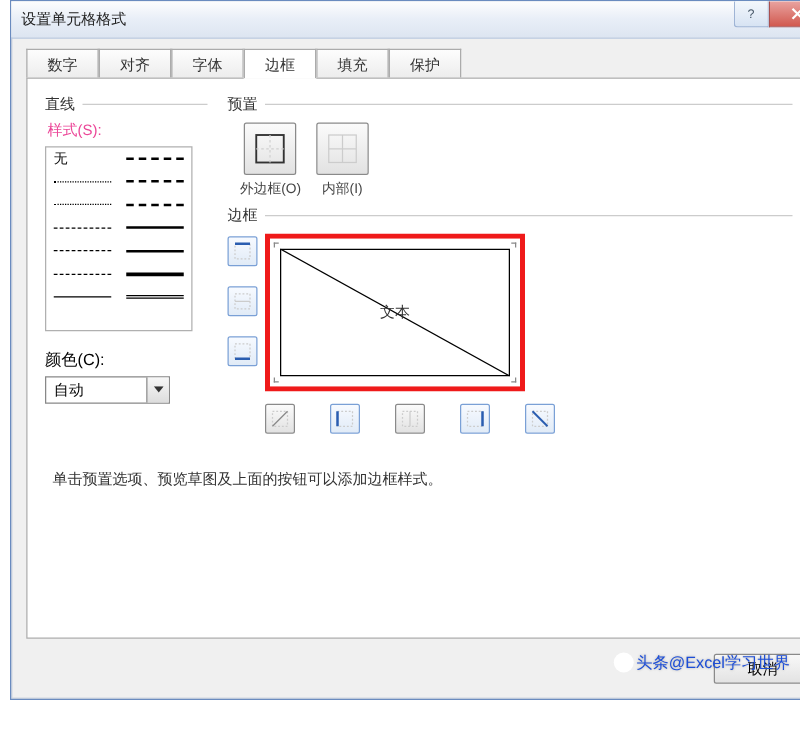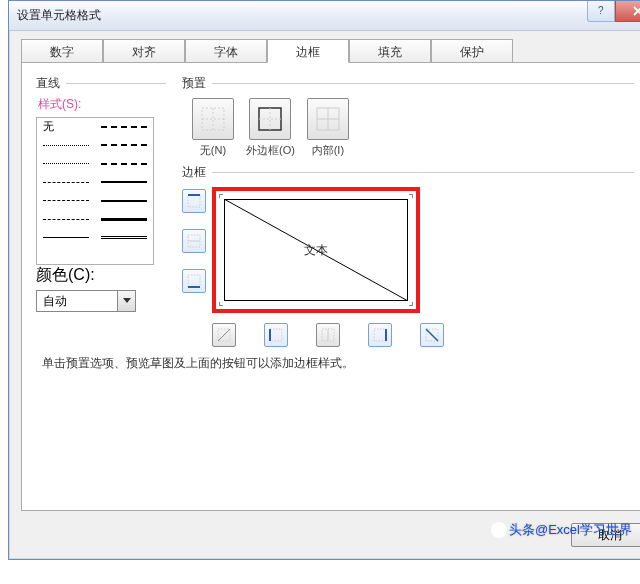--- a/index.html
+++ b/index.html
@@ -7,21 +7,21 @@
   .dialog { position: absolute; left: 8px; top: 0; width: 654px; height: 560px; border: 1px solid #6a8bbf; background: #f0f0f0; box-shadow: 0 0 0 1px #d0d6e0 inset; }
   .titlebar { height: 30px; background: linear-gradient(to bottom, #fdfdfe 0%, #e8eef7 50%, #dde5f1 100%); border-bottom: 1px solid #b8c7df; display:flex; align-items:center; padding-left:8px; position:relative; }
   .titlebar-title { font-size: 12px; color: #222; }
   .winbtns { position:absolute; right:0; top:0; display:flex; height:21px; }
   .winbtn { width:28px;height:21px;display:flex;align-items:center;justify-content:center;border:1px solid #9fb4d5;border-top:none; background:linear-gradient(#f3f7fc,#d7e3f3); font-size:11px;}
   .winbtn.help { border-radius:0 0 0 3px;}
   .winbtn.close { width:46px;background:linear-gradient(#e9a3a0,#d1594f);color:#fff;border-color:#a85050;border-radius:0 0 3px 0;}
   .winbtn.close svg { stroke:#fff; }
   .dlgbody { position:absolute; left:12px;right:12px;top:38px;bottom:12px; }
   .tabstrip { display:flex; height:24px; }
-  .tab { font-size:12px;padding:4px 28px 0;border:1px solid #ababab;border-bottom:none;background:linear-gradient(#fdfdfd,#ececec);color:#333;margin-right:0;cursor:pointer;}
+  .tab { font-size:12px;padding:4px 16px 0;border:1px solid #ababab;border-bottom:none;background:linear-gradient(#fdfdfd,#ececec);color:#333;margin-right:0;cursor:pointer;}
   .tab.active { background:#fff;border-bottom:1px solid #fff;position:relative;z-index:2;}
   .tabpanel { border:1px solid #ababab; background:#fff; position:absolute; left:0;right:0;top:23px;bottom:36px; padding:12px 14px;}
   .row { display:flex; }
   .grouplabel { font-size:12px;color:#333;display:flex;align-items:center;margin-bottom:4px;}
   .grouplabel .gl-text { margin-right:6px;}
   .grouplabel .gl-line { flex:1;height:1px;background:#ccc;}
   .leftcol { width:130px; }
   .rightcol { flex:1; padding-left:16px;}
   .stylelabel { font-size:12px;color:#ec4899;margin:4px 0 4px 2px;}
   .stylebox { border:1px solid #b0b0b0;width:118px;height:148px;background:#fff;}
@@ -29,21 +29,21 @@
   .stylegrid { display:grid; grid-template-columns:1fr 1fr;}
   .line-sample { width:46px;height:1px;} 
   .ls-dot { border-bottom:1px dotted #000;}
   .ls-dash { border-bottom:1px dashed #000;}
   .ls-solid1 { border-bottom:1px solid #000;}
   .ls-solid2 { border-bottom:2px solid #000;}
   .ls-solid3 { border-bottom:3px solid #000;}
   .ls-double { border-bottom:3px double #000;}
   .ls-dashdot { border-bottom:1px dashed #000;}
   .ls-thickdash { border-bottom:2px dashed #000;}
-  .colorlabel { font-size:16px;margin-top:0;}
+  .colorlabel { font-size:13px;margin-top:14px;}
   .colorddl { margin-top:4px;width:100px;height:22px;border:1px solid #888;background:#fff;display:flex;align-items:center;font-size:12px;padding-left:6px;position:relative;}
   .colorddl .ddl-arrow { position:absolute;right:0;top:0;width:18px;height:20px;border-left:1px solid #888;background:linear-gradient(#f7f7f7,#ddd);display:flex;align-items:center;justify-content:center;}
   .presets { display:flex; gap:12px; margin:6px 0 4px 10px; align-items:flex-start;}
   .preset { display:flex;flex-direction:column;align-items:center;}
   .preset-btn { width:42px;height:42px;border:1px solid #8a8a8a;background:linear-gradient(#fbfbfb,#e2e2e2);display:flex;align-items:center;justify-content:center;cursor:pointer;border-radius:2px;}
   .preset-lbl { font-size:11px;color:#444;margin-top:3px;}
   .bgrouplabel { margin-top:6px;}
   .borderedit { display:flex;align-items:flex-start;margin-top:6px;}
   .sidebtns { display:flex;flex-direction:column;gap:16px;margin-right:6px;margin-top:2px;}
   .sbtn { width:24px;height:24px;border:1px solid #7aa0d6;background:linear-gradient(#f7faff,#e1ebf7);display:flex;align-items:center;justify-content:center;cursor:pointer;border-radius:2px;}
@@ -51,21 +51,21 @@
   .previewwrap { position:relative; }
   .redbox { position:absolute;left:0;top:0;width:208px;height:126px;border:4px solid #ef1a1a;}
   .preview { position:relative;width:200px;height:118px;background:#fff;margin:4px;}
   .preview-outer { position:absolute;left:8px;top:8px;right:8px;bottom:8px;border:1px solid #000;}
   .preview-diag { position:absolute;left:8px;top:8px;width:calc(100% - 16px);height:calc(100% - 16px);}
   .preview-text { position:absolute;left:50%;top:50%;transform:translate(-50%,-50%);font-size:12px;color:#333;}
   .tick { position:absolute;background:#888;}
   .bottombtns { display:flex;gap:28px;margin-left:30px;margin-top:10px;}
   .bbtn { width:24px;height:24px;border:1px solid #7aa0d6;background:linear-gradient(#f7faff,#e1ebf7);display:flex;align-items:center;justify-content:center;cursor:pointer;border-radius:2px;}
   .bbtn.plain { border-color:#8a8a8a;background:linear-gradient(#fbfbfb,#e2e2e2);}
-  .hint { font-size:12px;color:#333;margin-top:8px;margin-left:-140px;}
+  .hint { font-size:12px;color:#333;margin-top:28px;margin-left:-140px;}
   .footer { position:absolute;right:0;bottom:0;display:flex;gap:8px;}
   .btn { width:78px;height:24px;border:1px solid #8a8a8a;background:linear-gradient(#f8f8f8,#e3e3e3);font-size:12px;display:flex;align-items:center;justify-content:center;cursor:pointer;border-radius:2px;}
   .btn.primary-hl { outline:4px solid #ef1a1a;}
 </style>
 </head>
 <body>
 
 <div class="dialog">
   <div class="titlebar">
     <span class="titlebar-title">设置单元格格式</span>
@@ -161,30 +161,20 @@
 
         <div class="rightcol">
           <div class="grouplabel">
             <span class="gl-text">预置</span>
               <span class="gl-line"></span>
           </div>
           <div class="presets">
             <div class="preset">
               <div class="preset-btn">
                 <svg width="28" height="28">
-                    <rect x="3" y="3" width="22" height="22" fill="none" stroke="#d0d0d0" stroke-dasharray="2,2"></rect>
-                    <line x1="14" y1="3" x2="14" y2="25" stroke="#d0d0d0" stroke-dasharray="2,2"></line>
-                    <line x1="3" y1="14" x2="25" y2="14" stroke="#d0d0d0" stroke-dasharray="2,2"></line>
-                  </svg>
-              </div>
-              <div class="preset-lbl">无(N)</div>
-            </div>
-            <div class="preset">
-              <div class="preset-btn">
-                <svg width="28" height="28">
                     <rect x="3" y="3" width="22" height="22" fill="none" stroke="#333" stroke-width="1.5"></rect>
                     <line x1="14" y1="3" x2="14" y2="25" stroke="#d0d0d0" stroke-dasharray="2,2"></line>
                     <line x1="3" y1="14" x2="25" y2="14" stroke="#d0d0d0" stroke-dasharray="2,2"></line>
                   </svg>
               </div>
               <div class="preset-lbl">外边框(O)</div>
             </div>
             <div class="preset">
               <div class="preset-btn">
                 <svg width="28" height="28">

